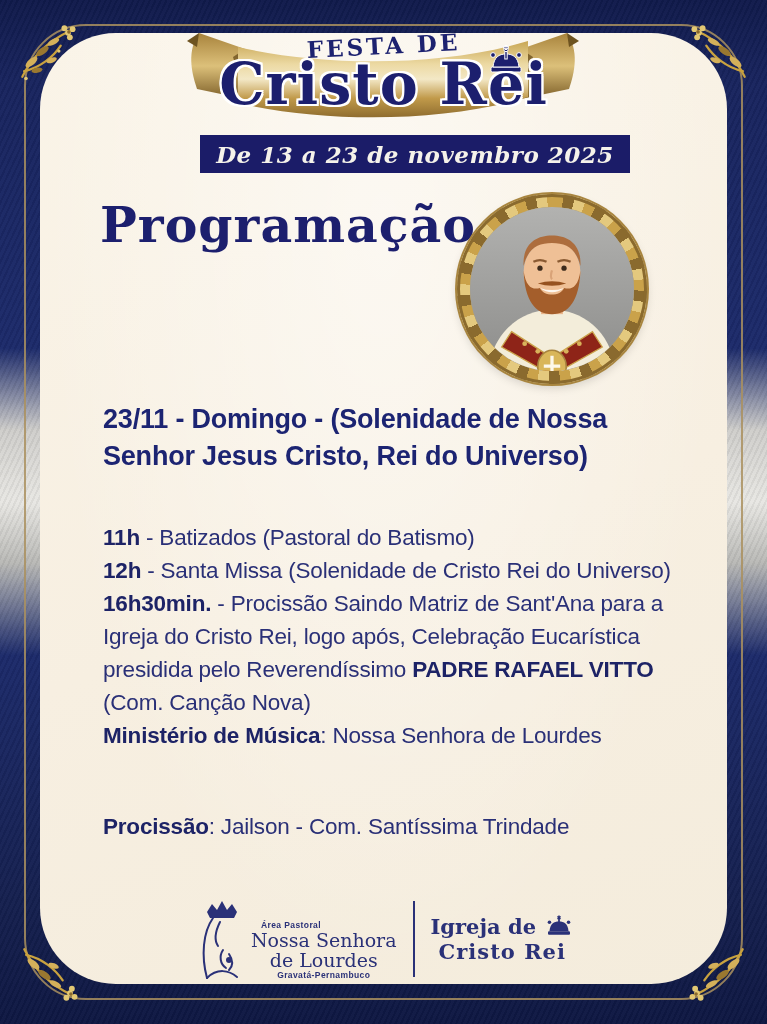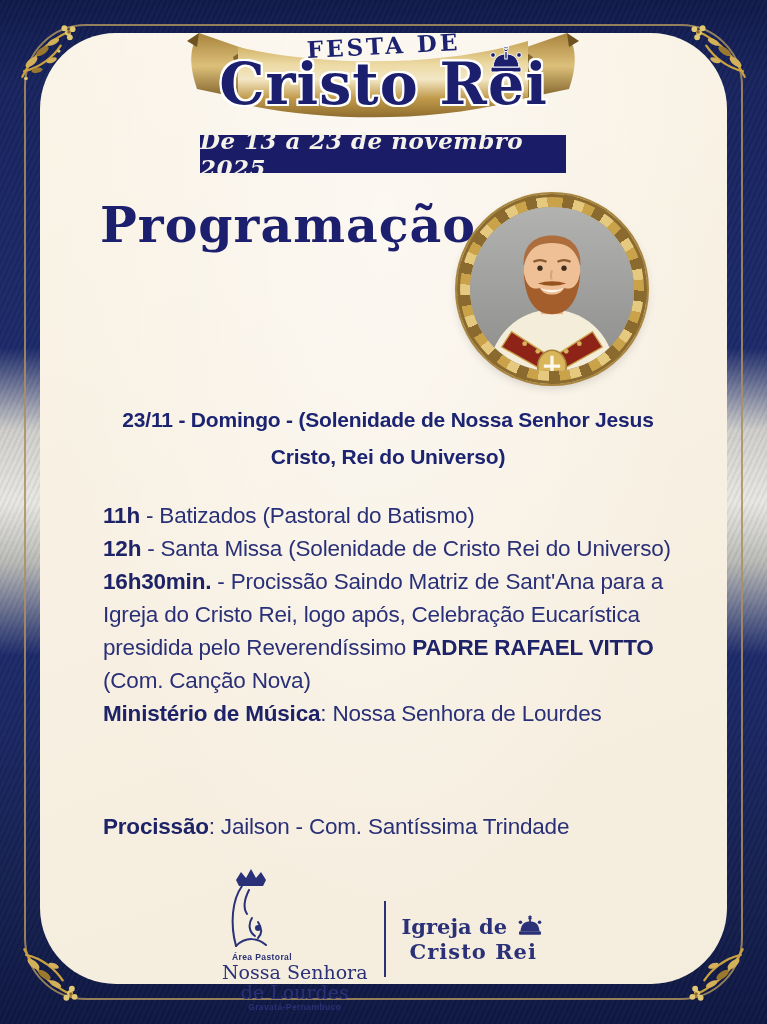--- a/index.html
+++ b/index.html
@@ -41,21 +41,21 @@
   .title {
     position: absolute; left: 0; right: 0; top: 50px; text-align: center;
     font-family: "DejaVu Serif", serif; font-weight: bold; font-size: 57px;
     color: #1c1f6e; letter-spacing: 1px;
     text-shadow: -2px 0 #fff, 2px 0 #fff, 0 -2px #fff, 0 2px #fff,
                  -2px -2px #fff, 2px 2px #fff, -2px 2px #fff, 2px -2px #fff;
   }
   .title-crown { position: absolute; left: 486px; top: 45px; width: 40px; height: 30px; }
 
   .date-banner {
-    position: absolute; left: 200px; top: 135px; width: 366px; height: 38px;
+    position: absolute; left: 200px; top: 135px; width: 430px; height: 38px;
     background: #1b1c68; color: #f5f2ea; display: flex; align-items: center; justify-content: center;
     font-family: "DejaVu Serif", serif; font-style: italic; font-weight: bold; font-size: 23px;
     letter-spacing: 0.5px;
   }
 
   .programacao {
     position: absolute; left: 100px; top: 196px;
     font-family: "DejaVu Serif", serif; font-weight: bold; font-size: 49px;
     color: #1c1f6e; letter-spacing: 1px;
   }
@@ -65,37 +65,36 @@
     background: repeating-conic-gradient(#caa24a 0deg 7deg, #8a6a2e 7deg 14deg, #e4c97e 14deg 21deg);
     box-shadow: 0 0 0 2px #a8853f, inset 0 0 0 3px #8a6a2e, 0 4px 10px rgba(0,0,0,0.15);
     padding: 13px;
   }
   .photo { width: 100%; height: 100%; border-radius: 50%; overflow: hidden;
     box-shadow: inset 0 0 0 3px #caa24a; background:#9c9c9a; }
 
   
   .event-heading {
     position: absolute; left: 103px; top: 401px; width: 570px;
-    font-weight: bold; font-size: 21px; line-height: 37px; color: #1c2472;
+    font-weight: bold; font-size: 27px; line-height: 37px; color: #1c2472;
     letter-spacing: -0.2px;
-    text-align: center;
   }
 
   
   .sched { position: absolute; left: 103px; width: 585px; font-size: 22.5px; line-height: 33px;
     color: #2a3077; letter-spacing: -0.2px; }
-  .sched-main { top: 499px; }
+  .sched-main { top: 521px; }
   .sched-extra { top: 810px; }
   .sl { margin: 0; }
   .sl .b { font-weight: bold; color: #1d2366; }
 
   
   .footer { position: absolute; left: 0; right: 0; top: 893px; height: 92px;
     display: flex; align-items: center; justify-content: center; gap: 16px; color: #2a3178; }
-  .pastoral { display: flex; align-items: flex-start; gap: 4px; flex-direction: column; }
+  .pastoral { display: flex; align-items: flex-end; gap: 4px; }
   .pastoral-text { display: flex; flex-direction: column; align-items: center; }
   .pastoral-tagline, .pastoral-loc { font-size: 8.5px; font-weight: bold; letter-spacing: 0.4px; color: #2a3178; }
   .pastoral-tagline { align-self: flex-start; margin-left: 10px; }
   .pastoral-name { font-family: "DejaVu Serif", serif; font-weight: normal; font-size: 19px; line-height: 20px; color: #2a3178; }
   .pastoral-name2 { }
   .footer-divider { width: 2px; height: 76px; background: #2a3178; }
   .church { display: flex; flex-direction: column; align-items: center; font-family: "DejaVu Serif", serif; font-weight: bold; color: #2a3178; }
   .church-row1 { display: flex; align-items: flex-end; gap: 8px; font-size: 21px; }
   .church-row2 { font-size: 21px; letter-spacing: 1px; }
   .church-crown { width: 30px; height: 22px; margin-bottom: 2px; }

